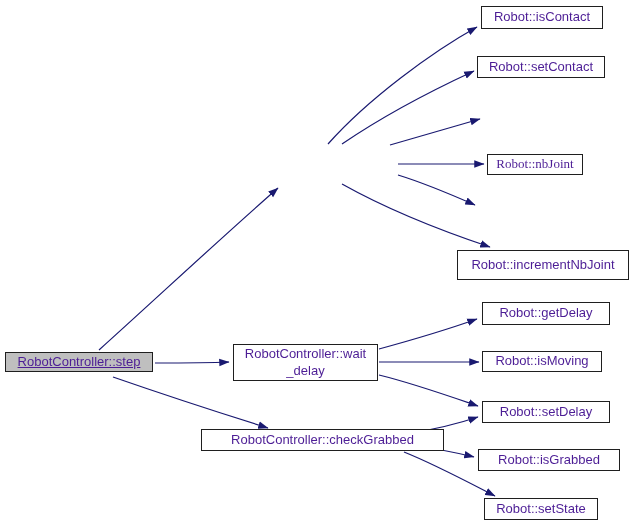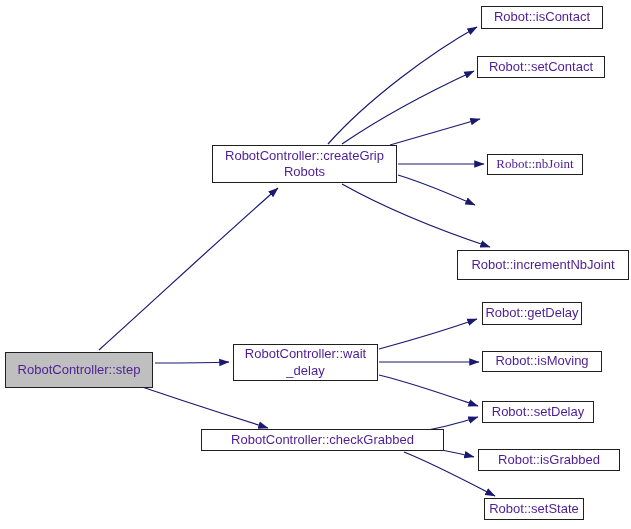--- a/index.html
+++ b/index.html
@@ -64,43 +64,41 @@
       <path d="M 342,184 C 392,212 448,233 490,247" marker-end="url(#ah)"></path>
       <path d="M 379,349 C 412,340 446,330 477,319" marker-end="url(#ah)"></path>
       <path d="M 379,362 C 412,362 446,362 479,362" marker-end="url(#ah)"></path>
       <path d="M 379,375 C 412,383 446,395 478,406" marker-end="url(#ah)"></path>
       <path d="M 411,433 C 436,429 457,424 478,417" marker-end="url(#ah)"></path>
       <path d="M 411,445 C 434,448 453,452 474,457" marker-end="url(#ah)"></path>
       <path d="M 404,452 C 434,464 464,480 495,496" marker-end="url(#ah)"></path>
     </g>
   </svg>
 
-  <div class="node hl" style="left:5px; top:352px; width:148px; height:36px;">RobotController::step</div>
+  <div class="node hl" style="left:5px; top:352px; width:148px; height:20px;text-decoration:underline;">RobotController::step</div>
 
-  <div class="node" style="left:212px; top:145px; width:185px; height:38px;">RobotController::createGrip
-Robots</div>
 
   <div class="node" style="left:233px; top:344px; width:145px; height:37px;">RobotController::wait
 _delay</div>
 
   <div class="node" style="left:201px; top:429px; width:243px; height:22px;">RobotController::checkGrabbed</div>
 
   <div class="node" style="left:481px; top:6px; width:122px; height:23px;">Robot::isContact</div>
 
   <div class="node" style="left:477px; top:56px; width:128px; height:22px;">Robot::setContact</div>
 
 
   <div class="node" style="left:487px; top:154px; width:96px; height:21px;font-family:Liberation Serif, serif;">Robot::nbJoint</div>
 
 
   <div class="node" style="left:457px; top:250px; width:172px; height:30px;">Robot::incrementNbJoint</div>
 
-  <div class="node" style="left:482px; top:302px; width:100px; height:23px;text-align:center;">Robot::getDelay</div>
+  <div class="node" style="left:482px; top:302px; width:128px; height:23px;text-align:center;">Robot::getDelay</div>
 
   <div class="node" style="left:482px; top:351px; width:120px; height:21px;">Robot::isMoving</div>
 
-  <div class="node" style="left:482px; top:401px; width:112px; height:22px;">Robot::setDelay</div>
+  <div class="node" style="left:482px; top:401px; width:128px; height:22px;">Robot::setDelay</div>
 
   <div class="node" style="left:478px; top:449px; width:142px; height:22px;">Robot::isGrabbed</div>
 
-  <div class="node" style="left:484px; top:498px; width:100px; height:22px;">Robot::setState</div>
+  <div class="node" style="left:484px; top:498px; width:114px; height:22px;">Robot::setState</div>
 
 </div>
 
 </body></html>

